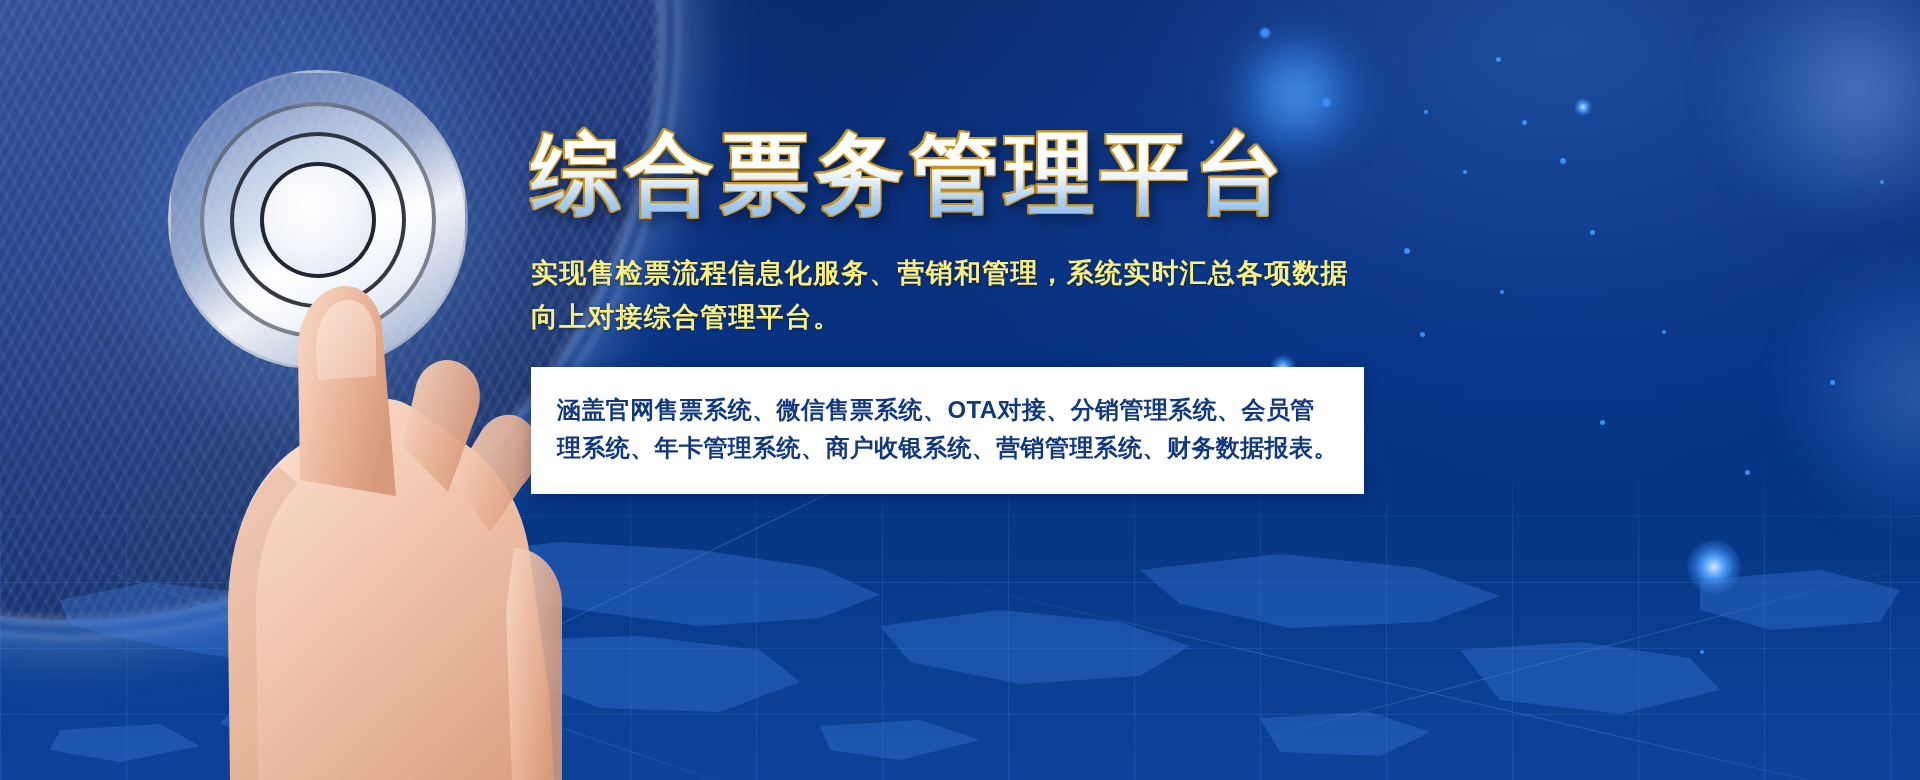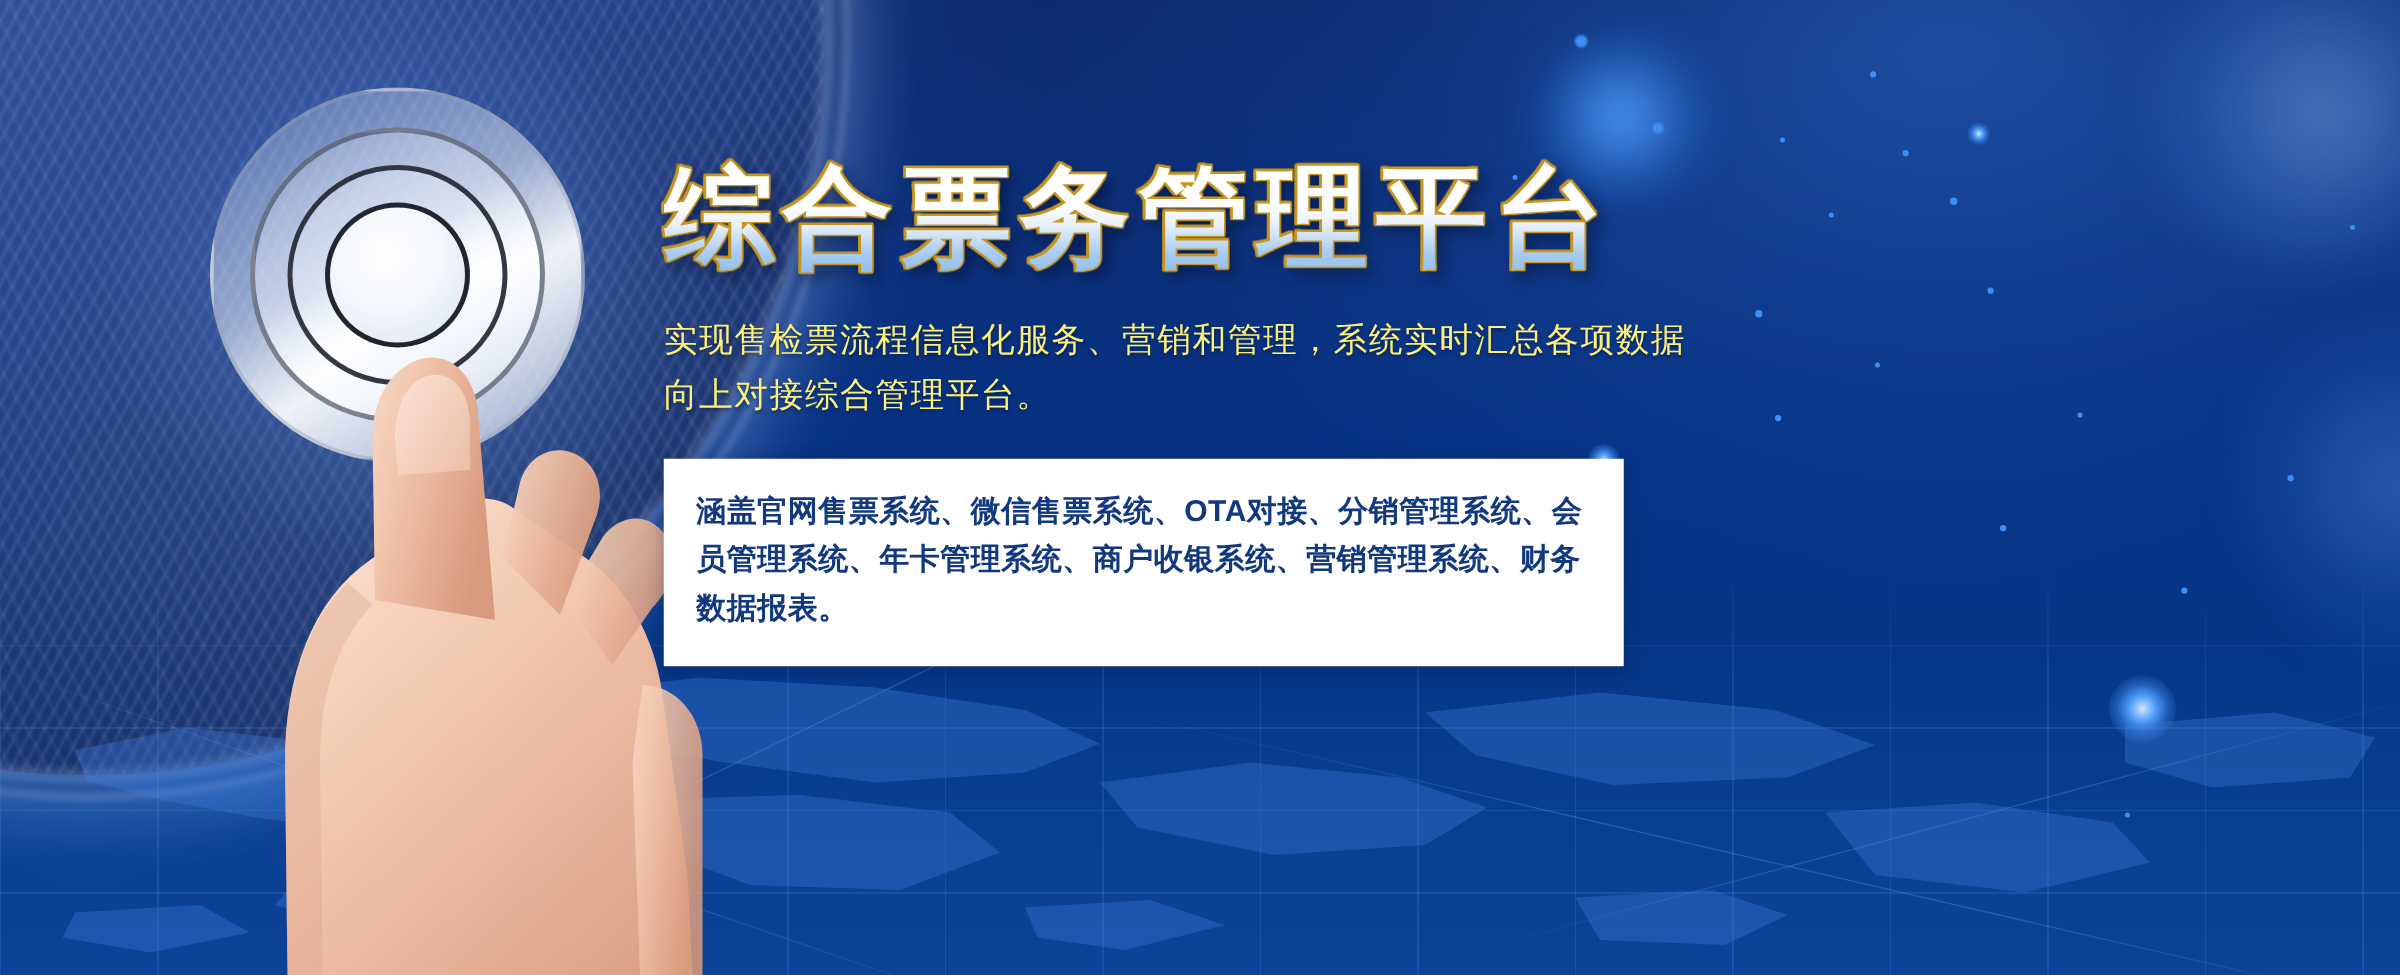--- a/index.html
+++ b/index.html
@@ -111,29 +111,29 @@
     color:transparent; -webkit-text-fill-color:transparent;
     filter:
       drop-shadow(1.6px 0 0 #c79520) drop-shadow(-1.6px 0 0 #c79520)
       drop-shadow(0 1.6px 0 #c79520) drop-shadow(0 -1.6px 0 #c79520)
       drop-shadow(5px 6px 6px rgba(0,10,40,0.45));
   }
 
   .subtitle {
     margin-top:30px;
     font-family:"DejaVu Serif", serif;
-    font-size:27px; font-weight:400; line-height:1.62;
+    font-size:27px; font-weight:700; line-height:1.62;
     color:#fbf07a; letter-spacing:1.2px;
     text-shadow:0 1px 3px rgba(0,15,60,0.55);
     max-width:850px;
   }
 
   .feature-box {
     margin-top:28px;
-    width:768px;
+    width:833px;
     background:#ffffff;
     padding:24px 26px 26px 26px;
     box-shadow:0 3px 14px rgba(0,10,45,0.28);
   }
   .feature-text {
     font-family:"Liberation Sans", sans-serif;
     font-size:24px; font-weight:600; line-height:1.62;
     color:#12397f; letter-spacing:0.4px;
   }
 </style>

